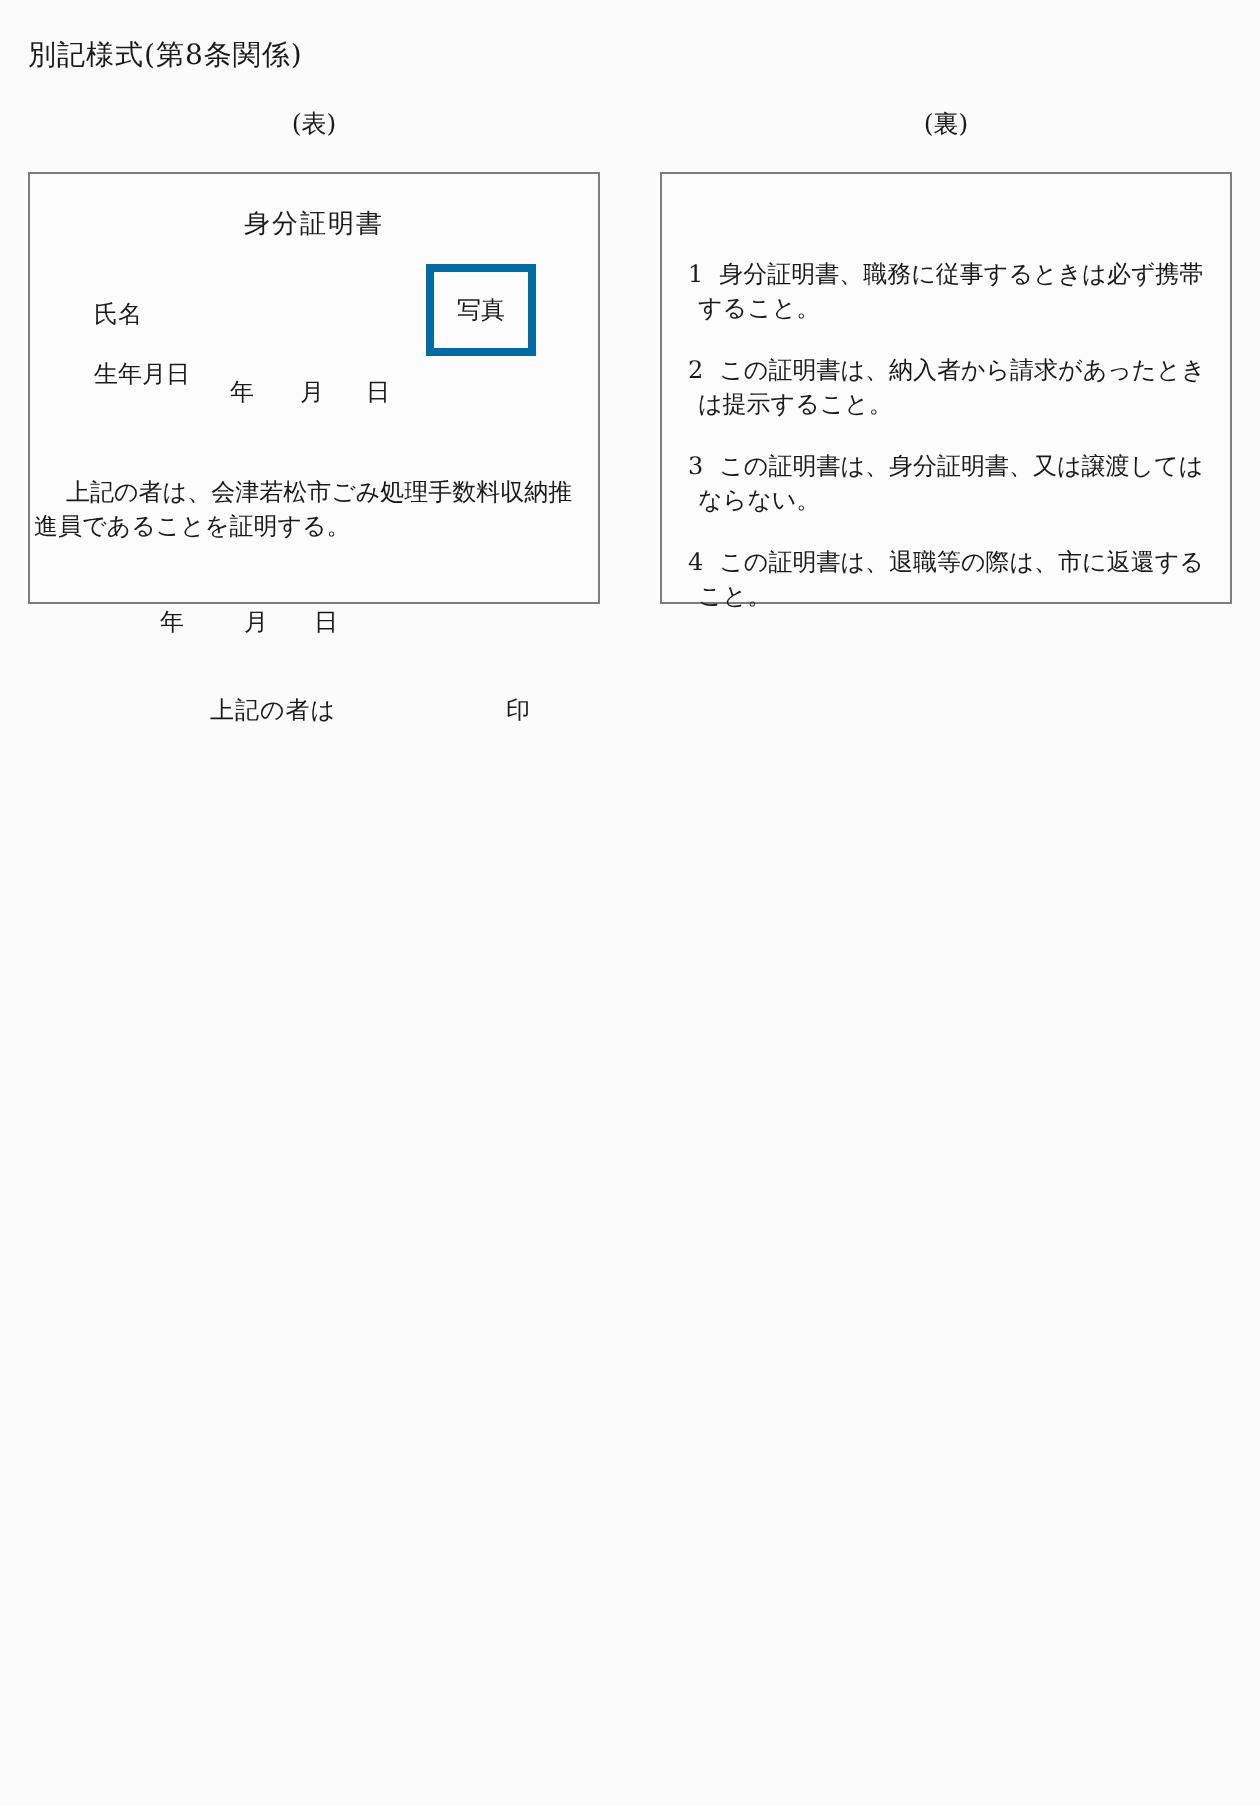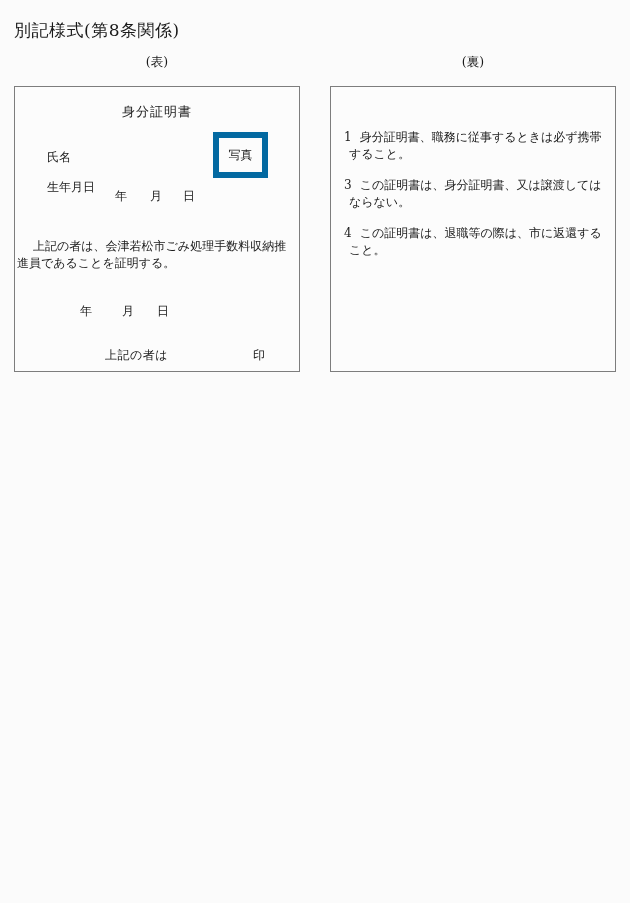--- a/index.html
+++ b/index.html
@@ -13,59 +13,59 @@
     background: #fbfbfb;
     color: #1a1a1a;
     font-family: "DejaVu Serif", "Liberation Serif", serif;
     font-size: 12px;
     overflow: hidden;
   }
   .doc-header {
     position: absolute;
     left: 14px;
     top: 19px;
-    font-size: 17px;
+    font-size: 14px;
     letter-spacing: 0.5px;
     white-space: nowrap;
   }
   .side-label {
     position: absolute;
     top: 54px;
     width: 286px;
     text-align: center;
     font-size: 12.5px;
   }
   .side-label.front { left: 14px; }
   .side-label.back  { left: 330px; }
 
   .card {
     position: absolute;
     top: 86px;
     width: 286px;
-    height: 286px;
+    height: 216px;
     border: 1px solid #7d7d7d;
     box-sizing: border-box;
     background: #fcfcfc;
   }
   .card.front { left: 14px; }
   .card.back  { left: 330px; }
 
   
   .card .abs { position: absolute; white-space: nowrap; }
   .card-title {
     left: 0; right: 0; top: 16px;
     text-align: center;
     font-size: 13px;
     letter-spacing: 1px;
   }
   .photo-box {
     position: absolute;
     left: 198px; top: 45px;
     width: 55px; height: 46px;
-    border: 6px solid #0369a1;
+    border: 4px solid #0369a1;
     box-sizing: border-box;
     display: flex;
     align-items: center;
     justify-content: center;
     background: #fcfcfc;
   }
   .name-label   { left: 32px;  top: 62px; }
   .birth-label  { left: 32px;  top: 92px; }
   .b-year       { left: 100px; top: 101px; }
   .b-month      { left: 135px; top: 101px; }
@@ -132,20 +132,23 @@
   <div class="abs seal">印</div>
 </div>
 
 <div class="card back">
   <div class="rules">
 
     <div class="rule-item">
       <span class="rule-num">1</span><span>身分証明書、職務に従事するときは必ず携帯すること。</span>
     </div>
 
+    <div class="rule-item">
+      <span class="rule-num">2</span><span>この証明書は、納入者から請求があったときは提示すること。</span>
+    </div>
 
     <div class="rule-item">
       <span class="rule-num">3</span><span>この証明書は、身分証明書、又は譲渡してはならない。</span>
     </div>
 
     <div class="rule-item">
       <span class="rule-num">4</span><span>この証明書は、退職等の際は、市に返還すること。</span>
     </div>
 
   </div>

